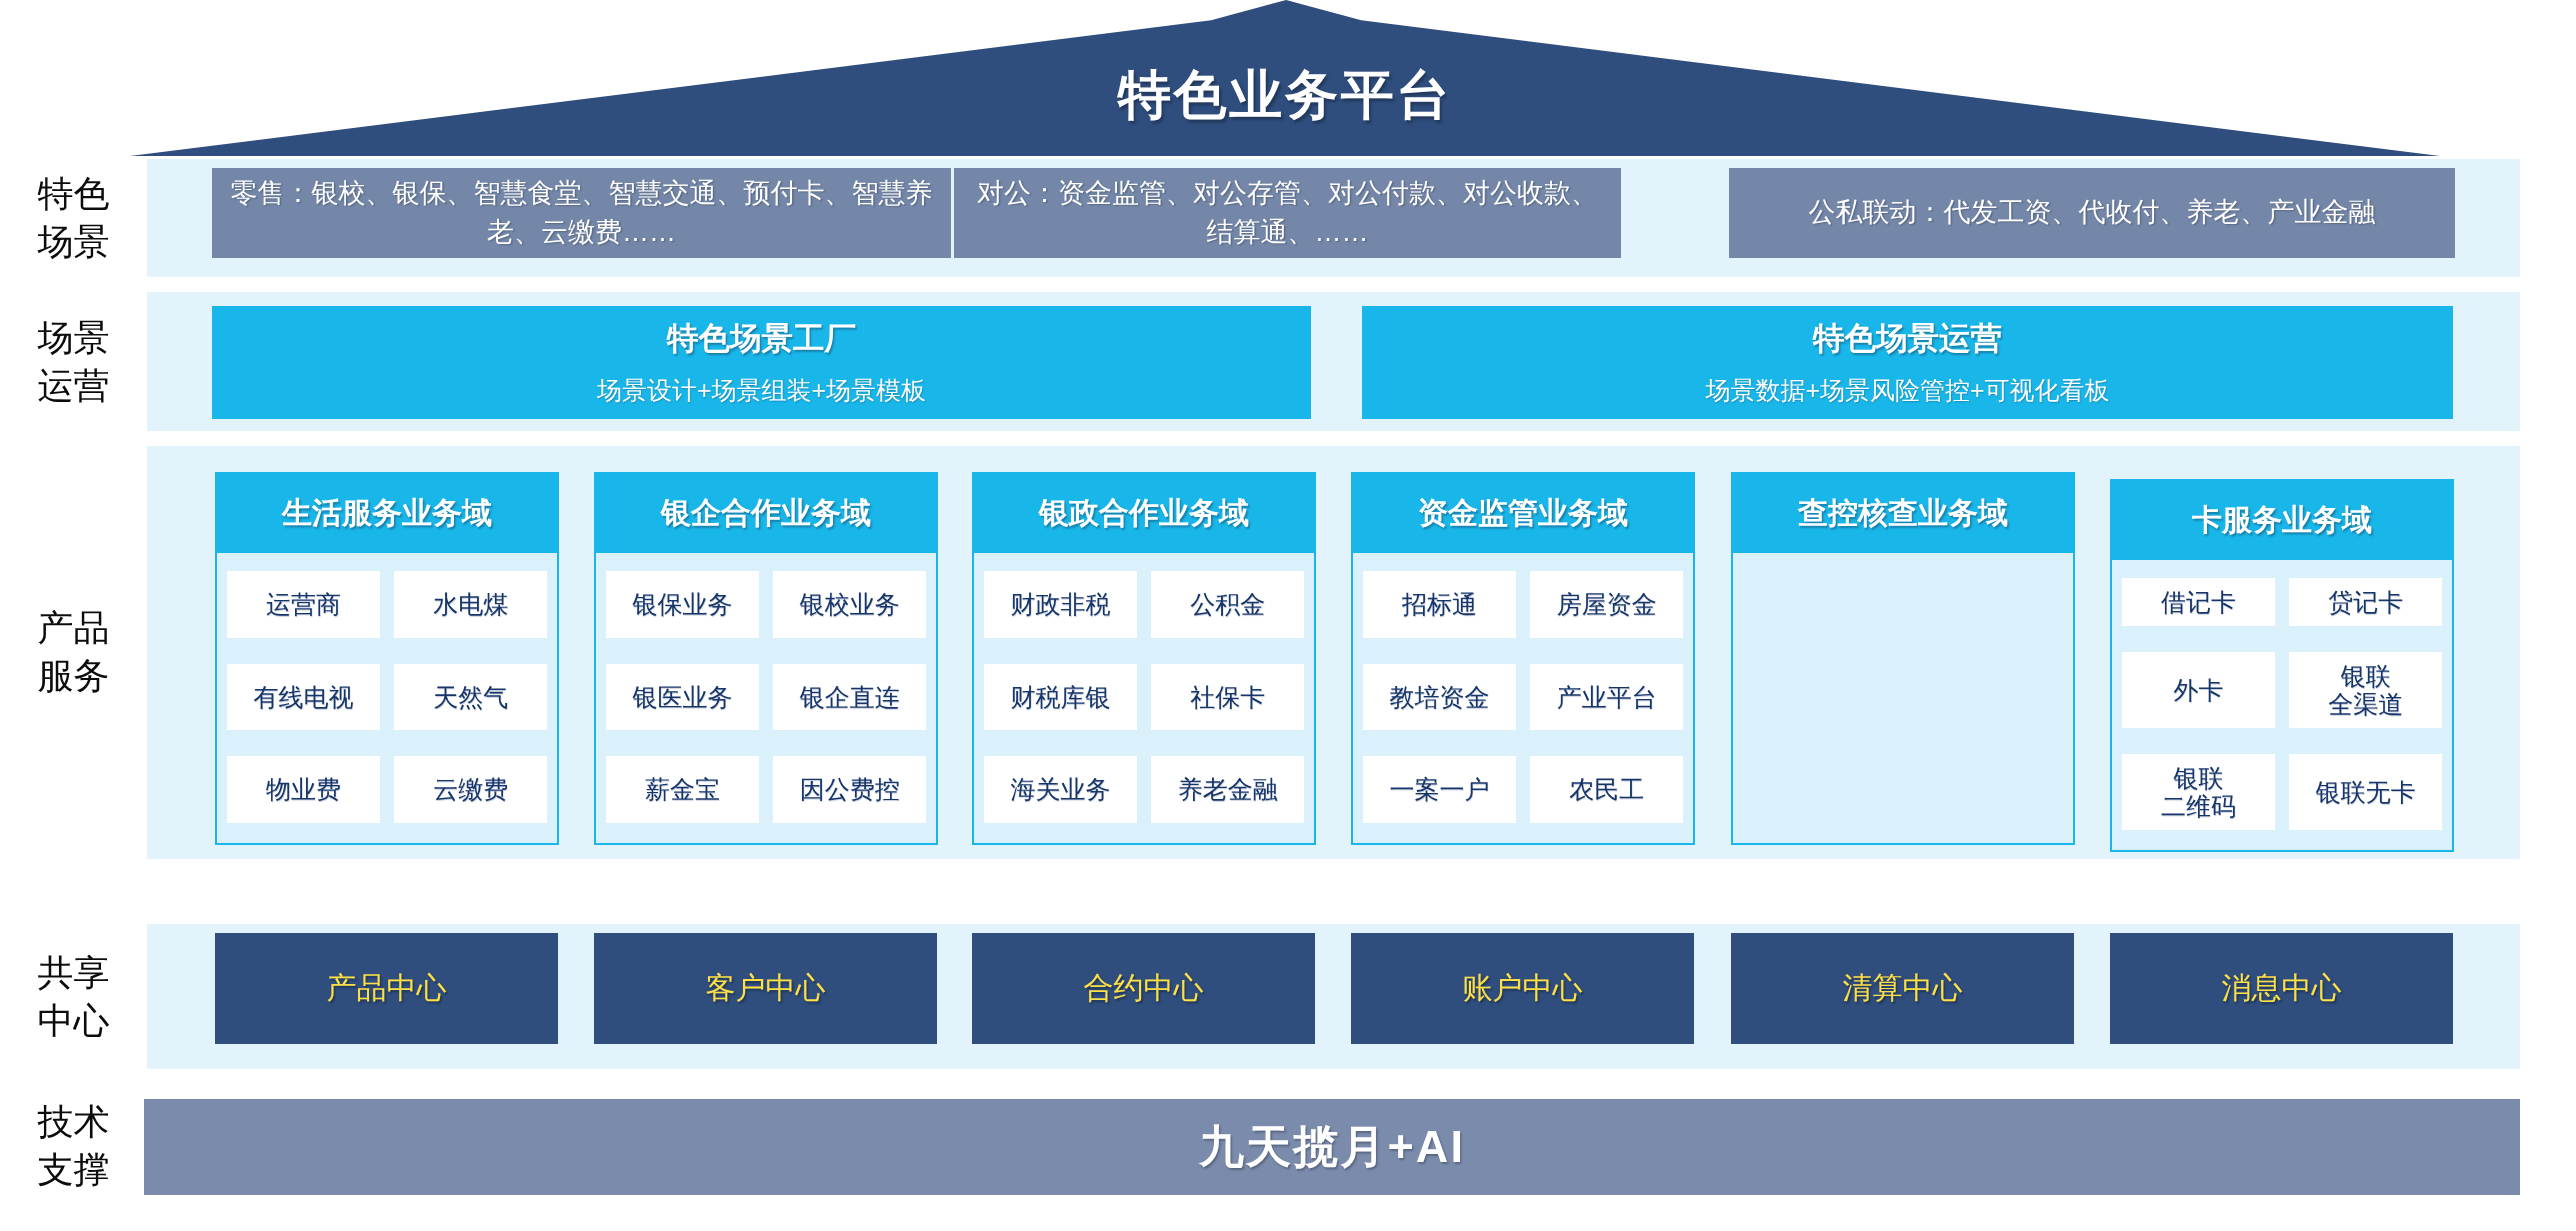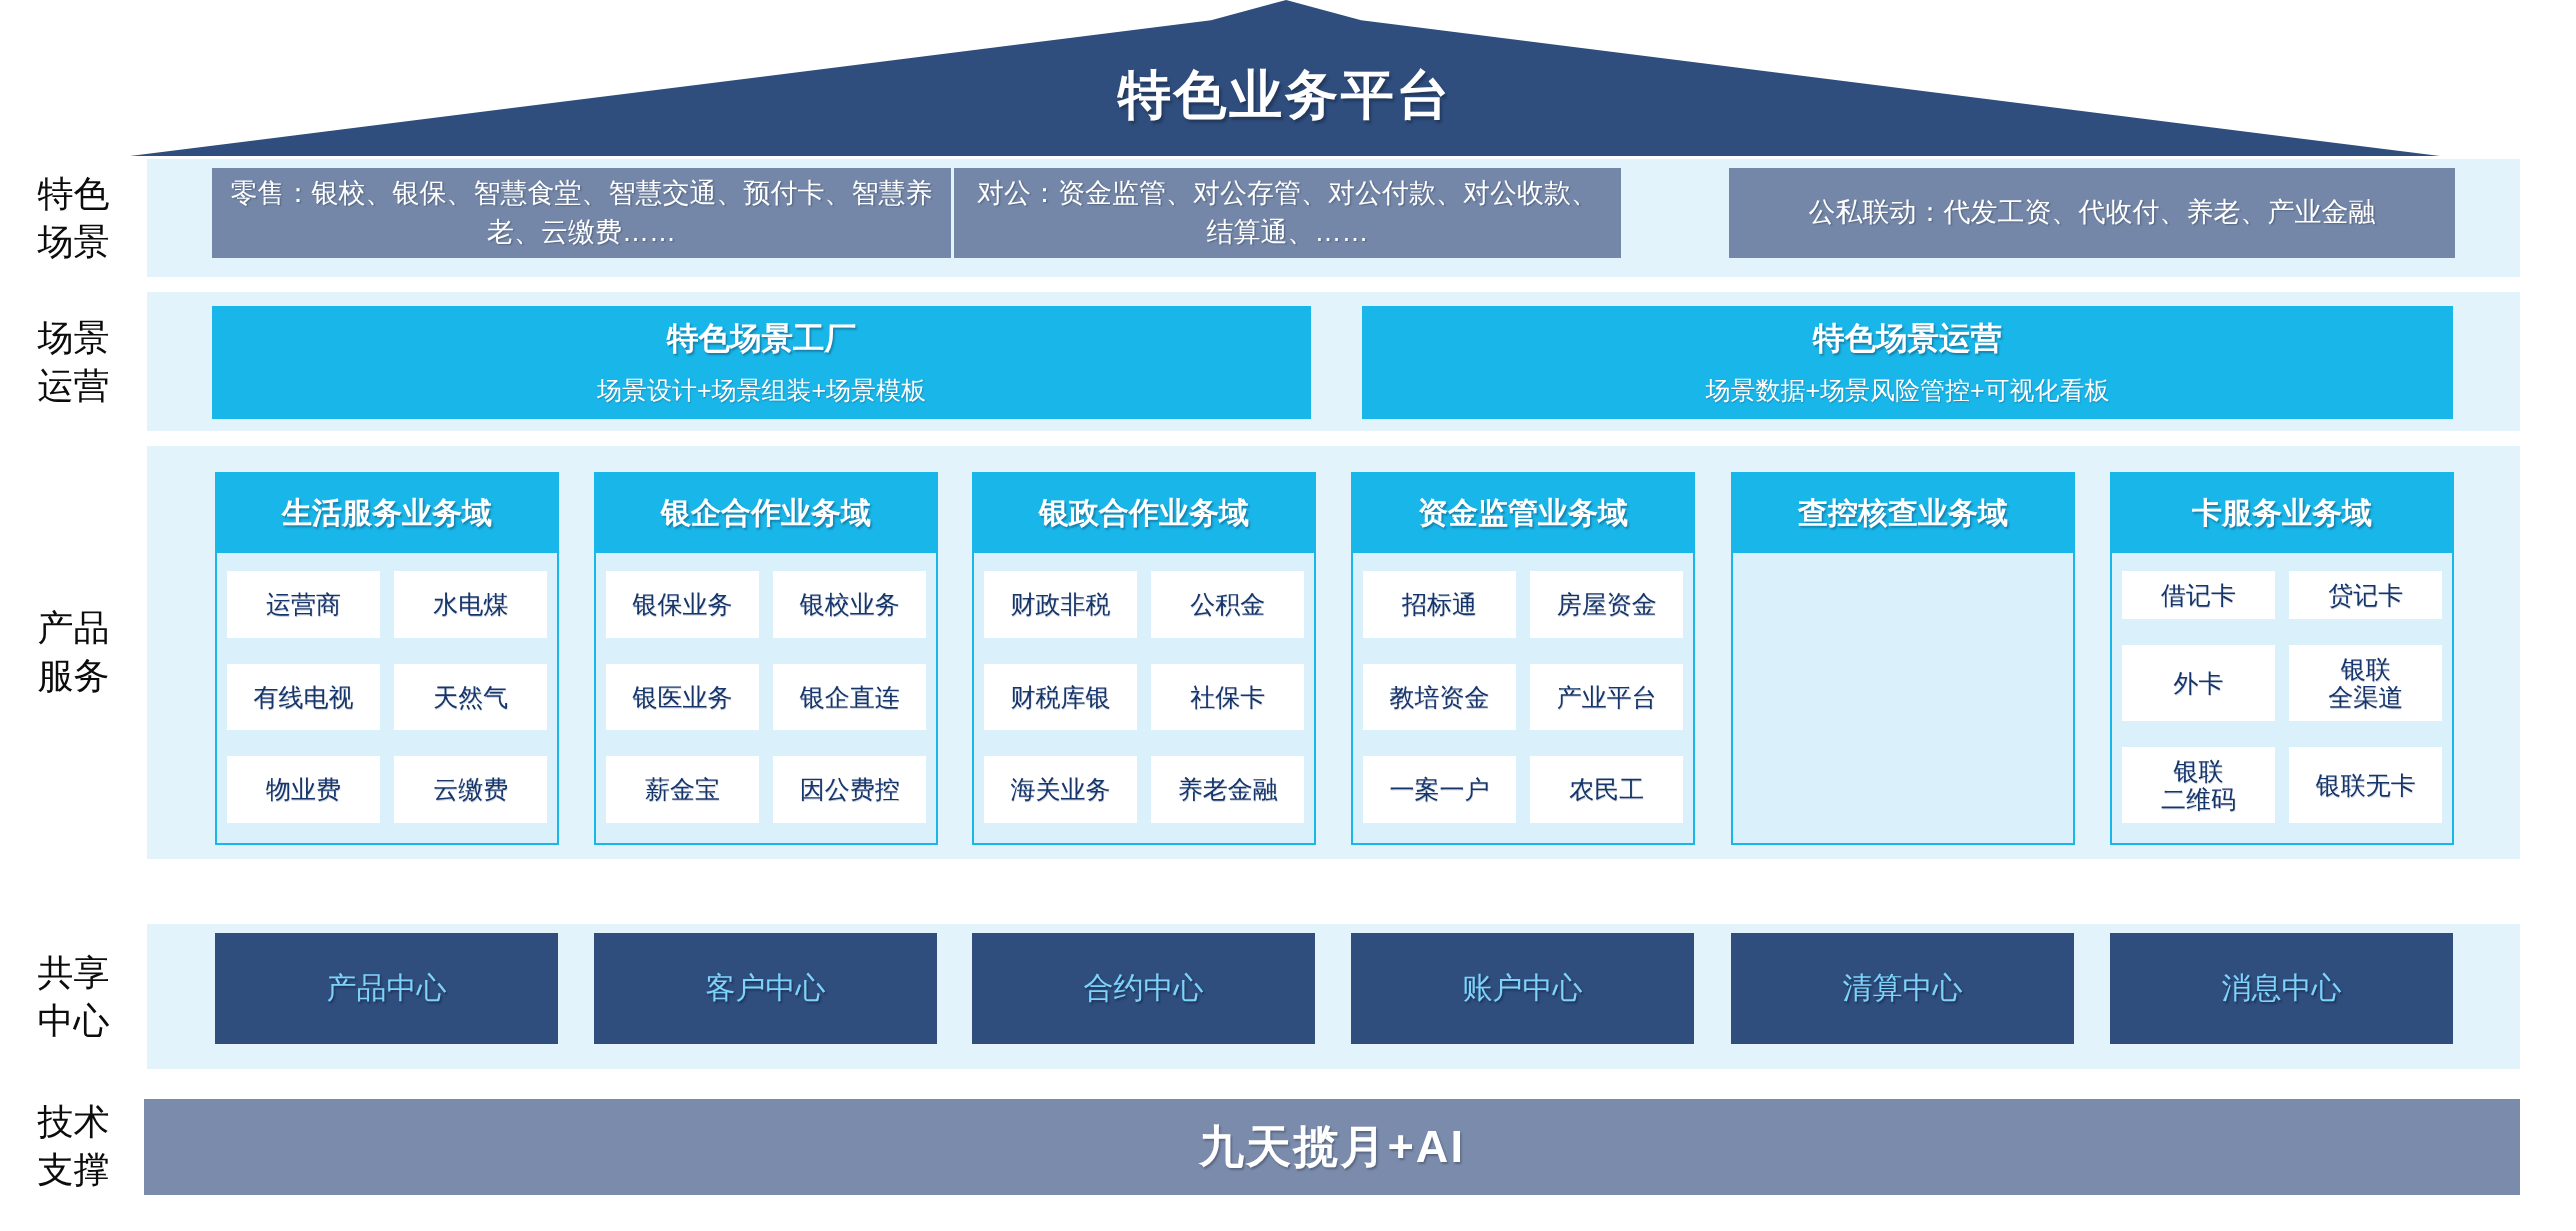--- a/index.html
+++ b/index.html
@@ -48,40 +48,40 @@
   .op-1{left:212px;width:1099px;}
   .op-2{left:1362px;width:1091px;}
   .op-title{font-size:31.5px;font-weight:bold;text-shadow:1.4px 2.1px 2.1px rgba(20,60,90,0.45);}
   .op-sub{font-size:25px;text-shadow:0.7px 1.4px 1.4px rgba(20,60,90,0.35);}
   
   .pcol{
     position:absolute;top:472px;height:373px;width:344px;
     border:2.7px solid var(--cyan);box-sizing:border-box;background:var(--column_body);
   }
   .pcol-1{left:215px;} .pcol-2{left:594px;} .pcol-3{left:972px;}
-  .pcol-4{left:1351px;} .pcol-5{left:1731px;} .pcol-6{left:2110px;}
+  .pcol-4{left:1351px;} .pcol-5{left:1731px;} .pcol-6{left:2110px;margin-top:7px;}
   .pcol-header{
     height:79px;background:var(--cyan);color:#ffffff;font-size:30px;font-weight:bold;
     display:flex;align-items:center;justify-content:center;
     text-shadow:1.4px 2.1px 2.1px rgba(20,60,90,0.45);
   }
   .pcol-body{
     height:calc(100% - 79px);box-sizing:border-box;
     display:grid;grid-template-columns:1fr 1fr;column-gap:13.7px;row-gap:26px;
     padding:18px 9.6px 20.5px;
   }
   .pcell{
     background:#ffffff;color:var(--cell_text);font-size:25px;line-height:1.12;
     display:flex;align-items:center;justify-content:center;text-align:center;
     white-space:pre-line;text-shadow:0.7px 1.4px 0.7px rgba(90,110,140,0.35);
   }
   
   .center-box{
     position:absolute;top:933px;height:111px;width:343px;background:var(--center_box);
-    color:#7dd3fc;font-size:30px;display:flex;align-items:center;justify-content:center;
+    color:#fde047;font-size:30px;display:flex;align-items:center;justify-content:center;
     text-shadow:1.4px 2.1px 2.1px rgba(15,25,45,0.5);
   }
   .center-1{left:215px;} .center-2{left:594px;} .center-3{left:972px;}
   .center-4{left:1351px;} .center-5{left:1731px;} .center-6{left:2110px;}
   
   .tech-bar{
     position:absolute;left:144px;top:1099px;width:2376px;height:96px;
     background:var(--tech_bar);color:#ffffff;font-size:45px;font-weight:bold;
     display:flex;align-items:center;justify-content:center;letter-spacing:2.1px;
     text-shadow:1.4px 2.1px 2.1px rgba(40,50,70,0.4);

